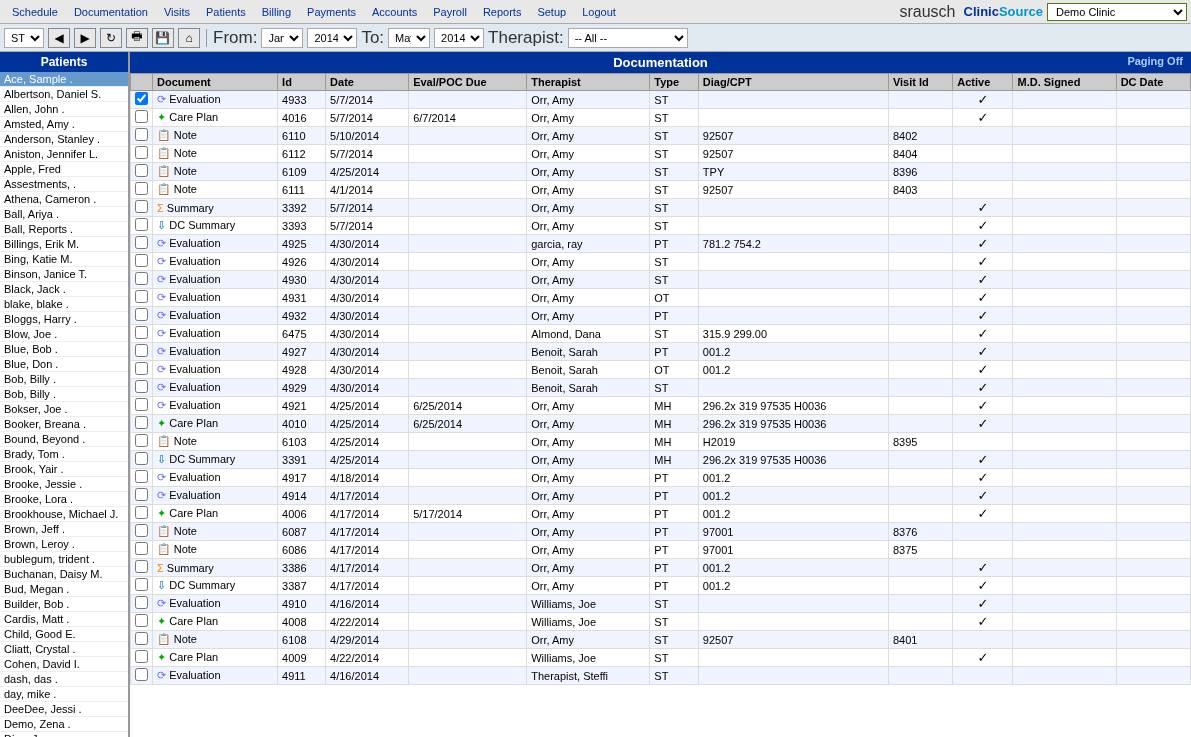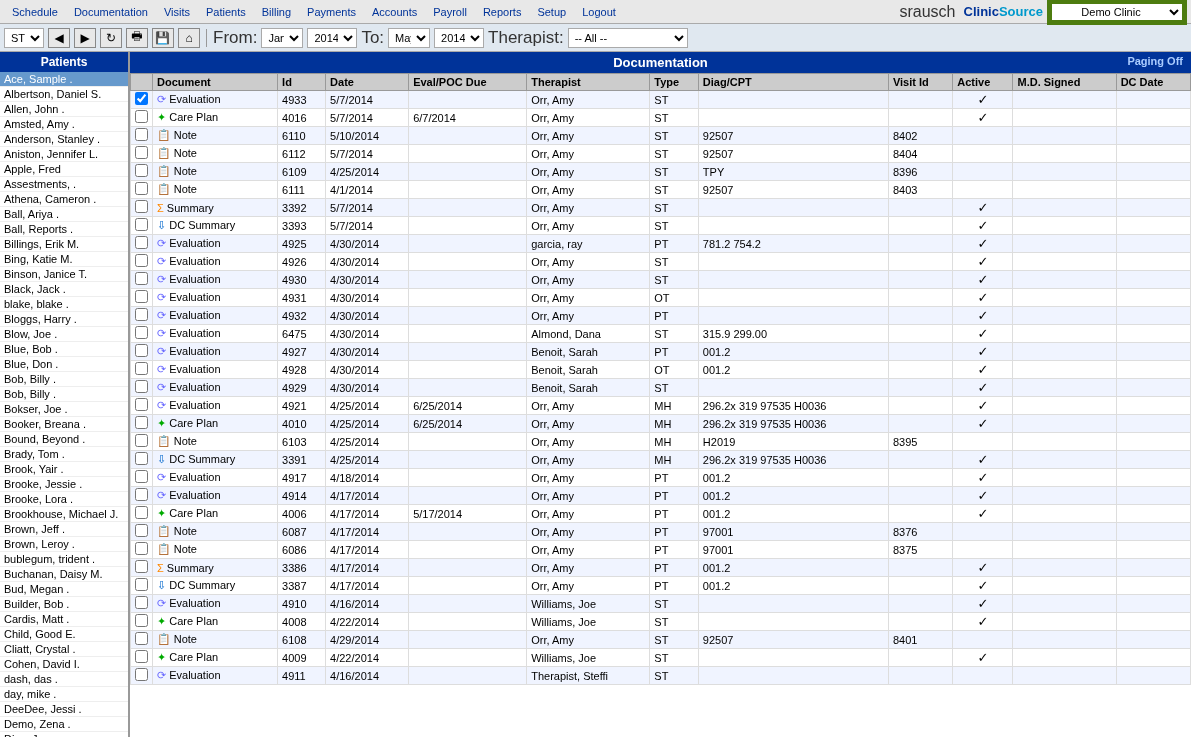--- a/index.html
+++ b/index.html
@@ -22,27 +22,26 @@
       padding: 0 8px;
       font-size: 11px;
       cursor: pointer;
     }
     #top-nav .clinic-area { display: flex; align-items: center; gap: 4px; }
     #top-nav .user-label { color: #333; font-size: 16px; margin-right: 4px; }
     .clinic-source-logo { font-size: 13px; font-weight: bold; }
     .clinic-source-logo .clinic { color: #003399; }
     .clinic-source-logo .source { color: #0099cc; }
     .clinic-dropdown {
-      border: 5px solid #4d7c0f;
+      border: 1px solid #4d7c0f;
       background: white;
       padding: 1px 4px;
       font-size: 11px;
       cursor: pointer;
       width: 140px;
-      text-align: center;
     }
 
     
     #toolbar {
       background: #e0e8f0;
       border-bottom: 1px solid #aaa;
       display: flex;
       align-items: center;
       height: 28px;
       padding: 0 4px;

